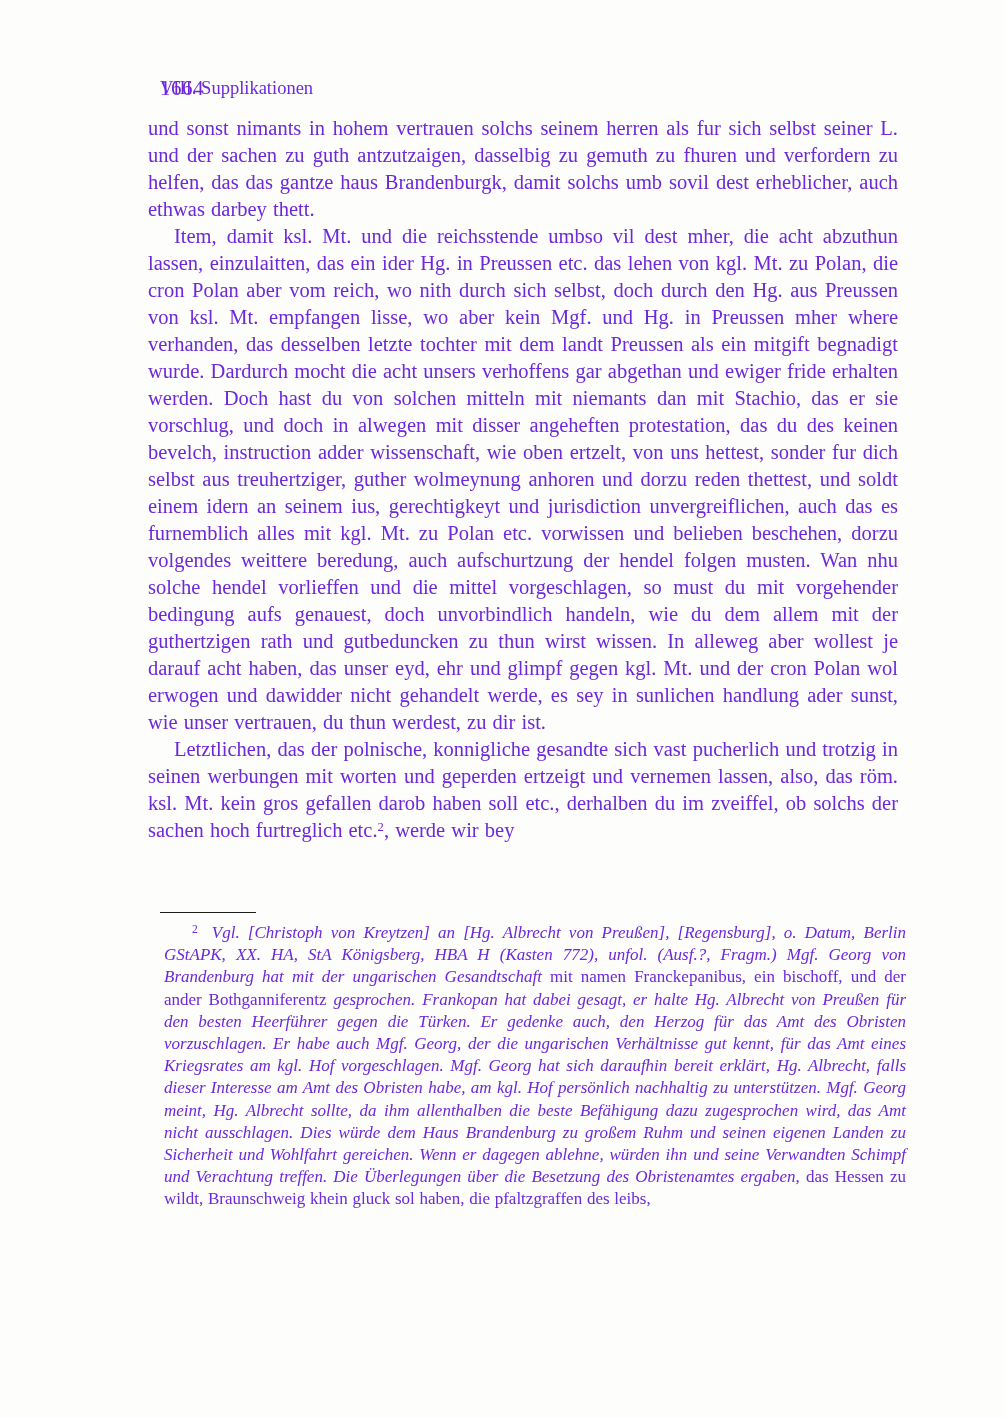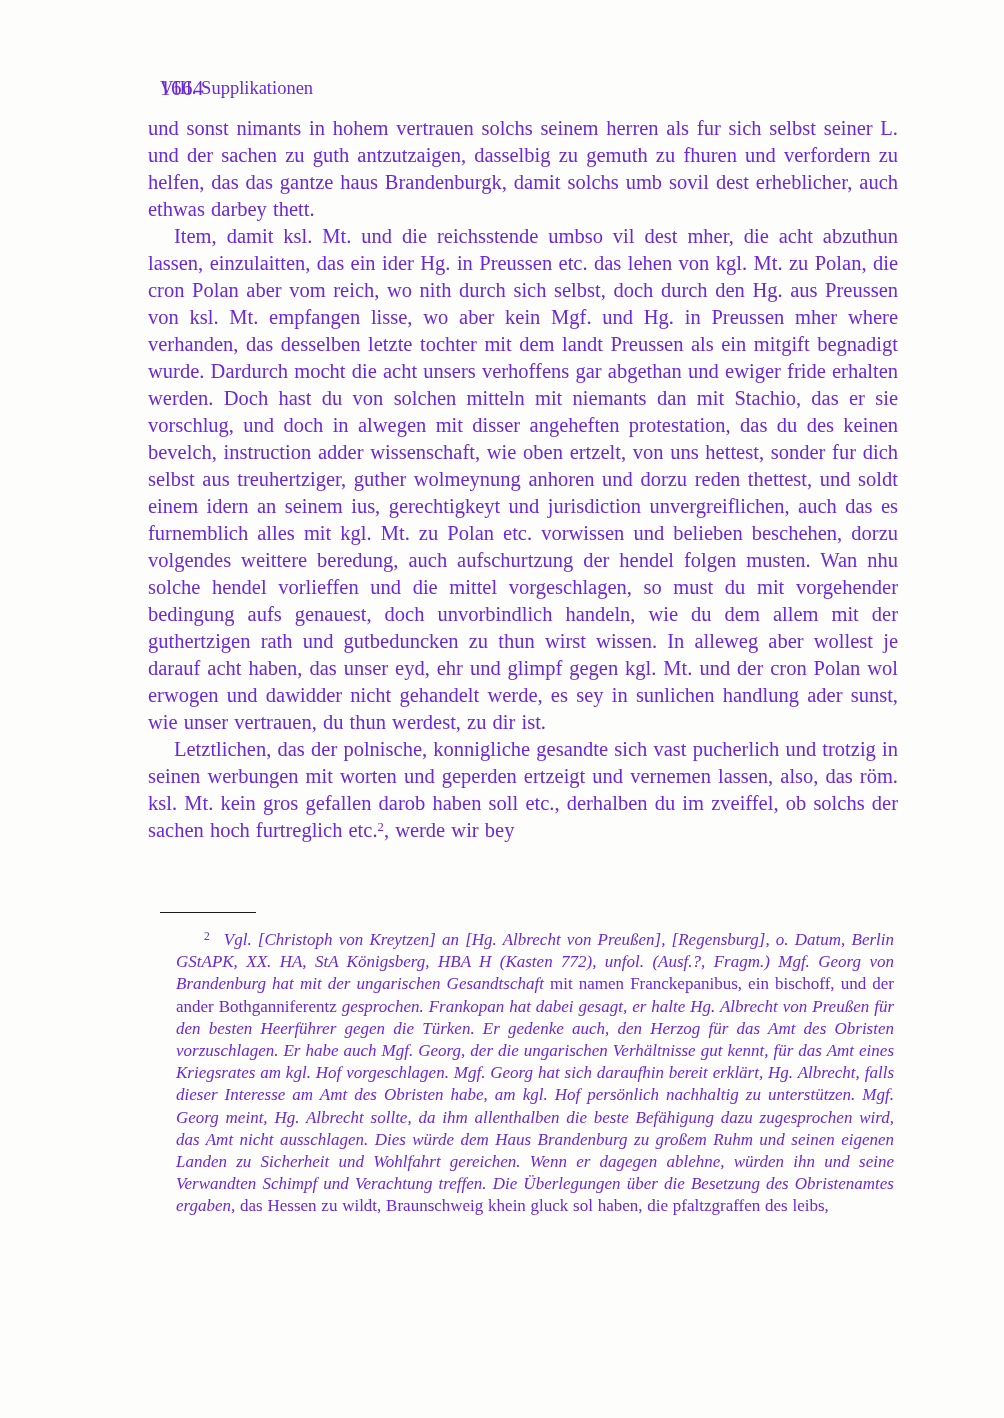--- a/index.html
+++ b/index.html
@@ -61,21 +61,21 @@
     left: 160px;
     width: 750px;
   }
   .footnote-rule {
     width: 96px;
     height: 0;
     border-top: 1.6px solid #1c1c1c;
     margin-bottom: 9px;
   }
   .footnote-text {
-    margin: 16px;
+    margin: 4px;
     font-size: 17px;
     line-height: 22.2px;
     text-align: justify;
     text-indent: 28px;
     word-spacing: 0.5px;
   }
   .footnote-text .fn-marker {
     font-size: 0.68em;
     line-height: 0;
     vertical-align: baseline;

